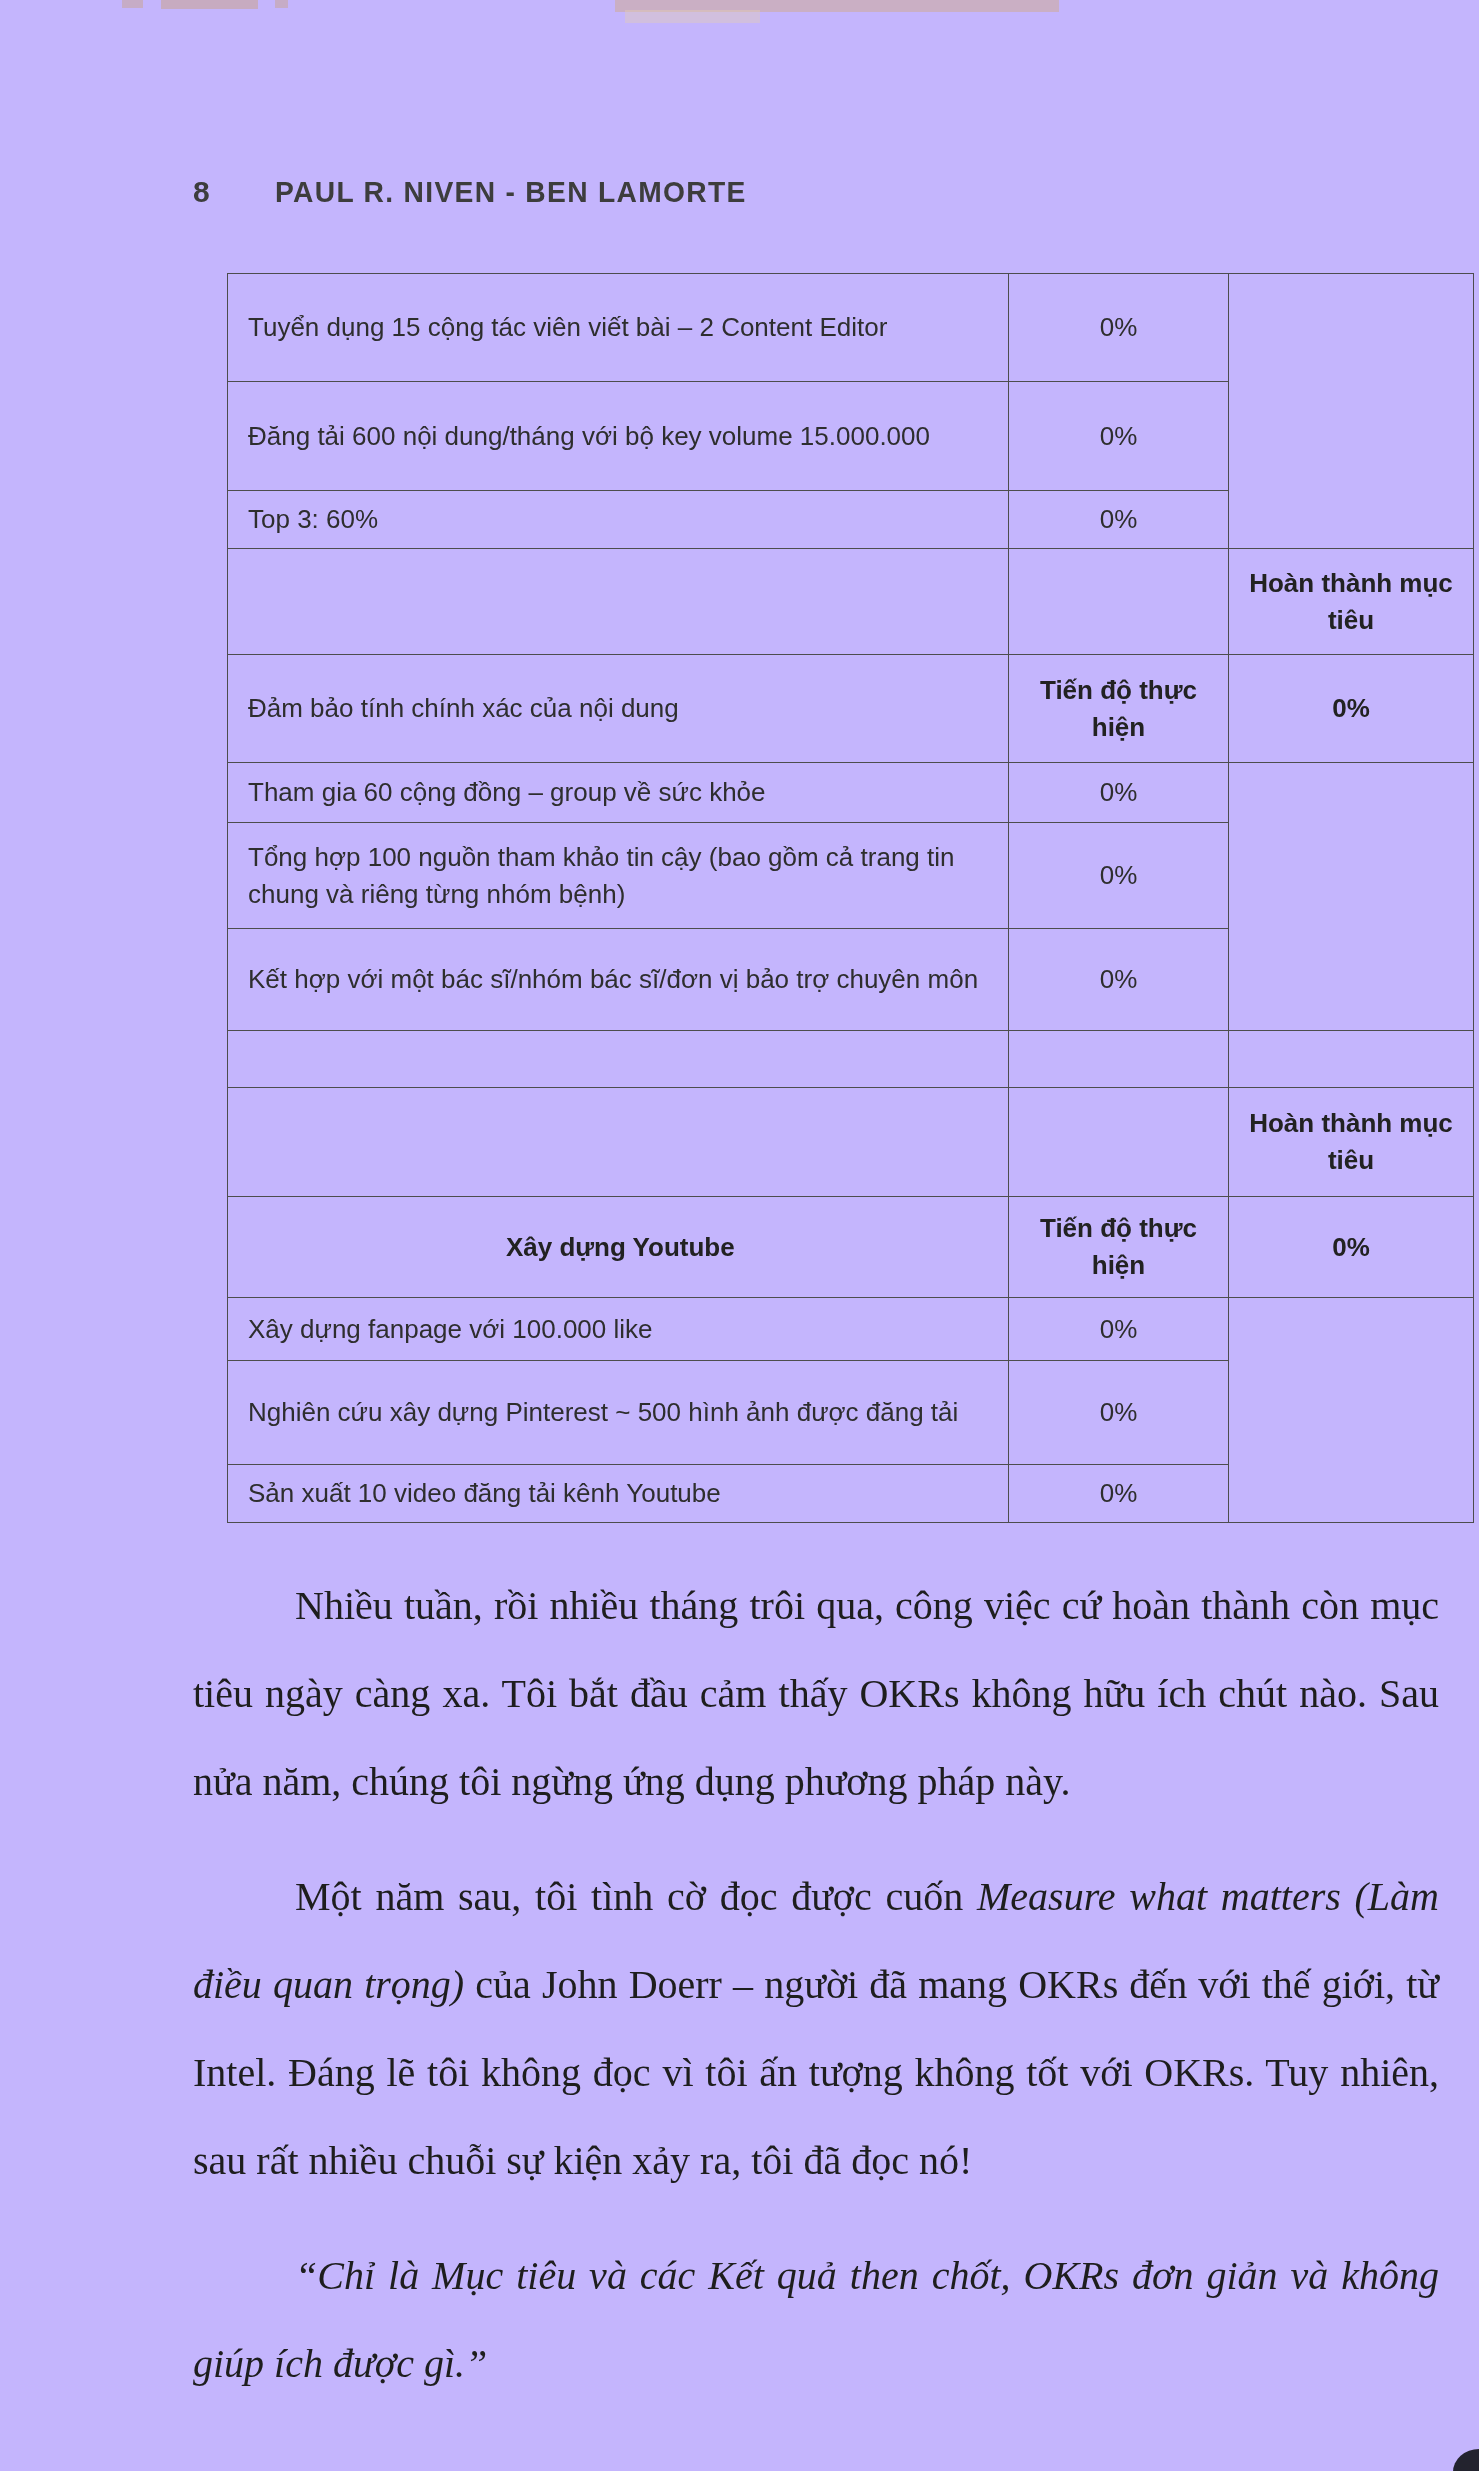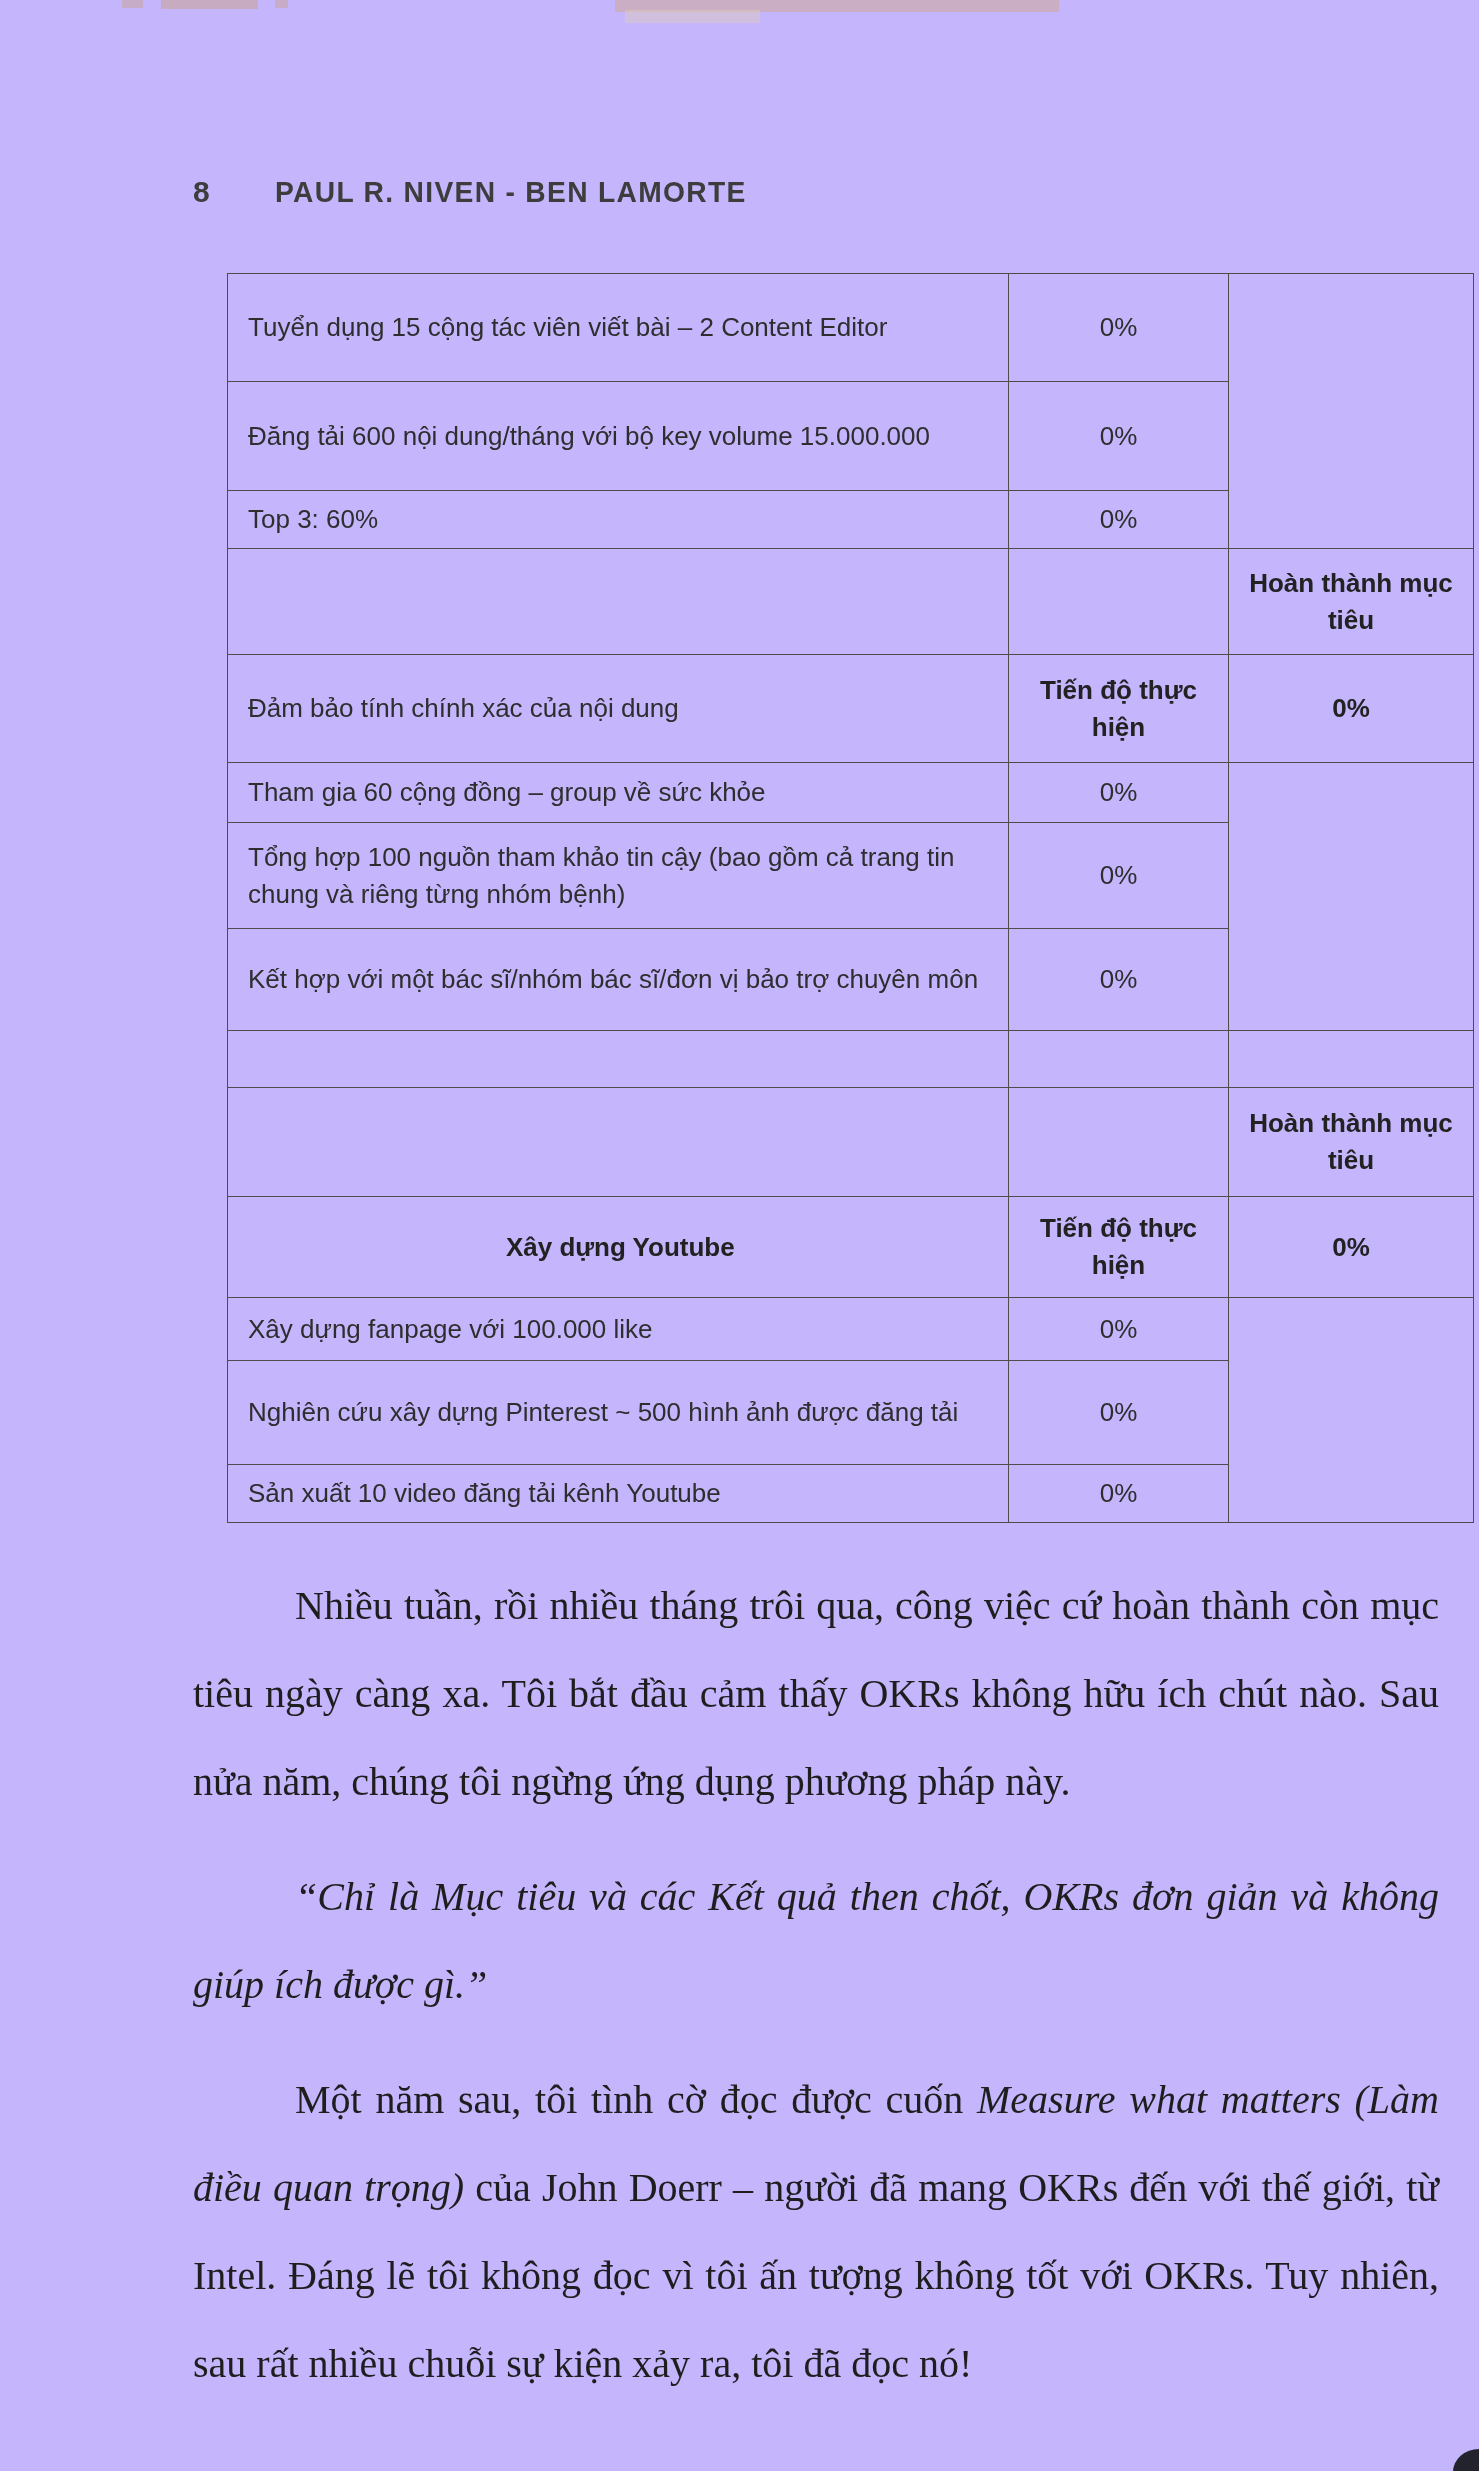--- a/index.html
+++ b/index.html
@@ -167,19 +167,19 @@
         </tr>
         <tr style="height: 58px;">
           <td class="col-1">Sản xuất 10 video đăng tải kênh Youtube</td>
           <td class="col-2">0%</td>
         </tr>
       </tbody>
   </table>
 
   <section class="body-text" id="body-text">
       <p><span>Nhiều tuần, rồi nhiều tháng trôi qua, công việc cứ hoàn thành còn mục tiêu ngày càng xa. Tôi bắt đầu cảm thấy OKRs không hữu ích chút nào. Sau nửa năm, chúng tôi ngừng ứng dụng phương pháp này.</span></p>
+      <p><span>Một năm sau, tôi tình cờ đọc được cuốn </span><span class="italic">Measure what matters</span><span> </span><span class="italic">(Làm điều quan trọng)</span><span> của John Doerr – người đã mang OKRs đến với thế giới, từ Intel. Đáng lẽ tôi không đọc vì tôi ấn tượng không tốt với OKRs. Tuy nhiên, sau rất nhiều chuỗi sự kiện xảy ra, tôi đã đọc nó!</span></p>
       <p><span class="italic">“Chỉ là Mục tiêu và các Kết quả then chốt, OKRs đơn giản và không giúp ích được gì.”</span></p>
-      <p><span>Một năm sau, tôi tình cờ đọc được cuốn </span><span class="italic">Measure what matters</span><span> </span><span class="italic">(Làm điều quan trọng)</span><span> của John Doerr – người đã mang OKRs đến với thế giới, từ Intel. Đáng lẽ tôi không đọc vì tôi ấn tượng không tốt với OKRs. Tuy nhiên, sau rất nhiều chuỗi sự kiện xảy ra, tôi đã đọc nó!</span></p>
     </section>
 
   <div class="corner-mark"></div>
 </div>
 
 
 </body></html>

